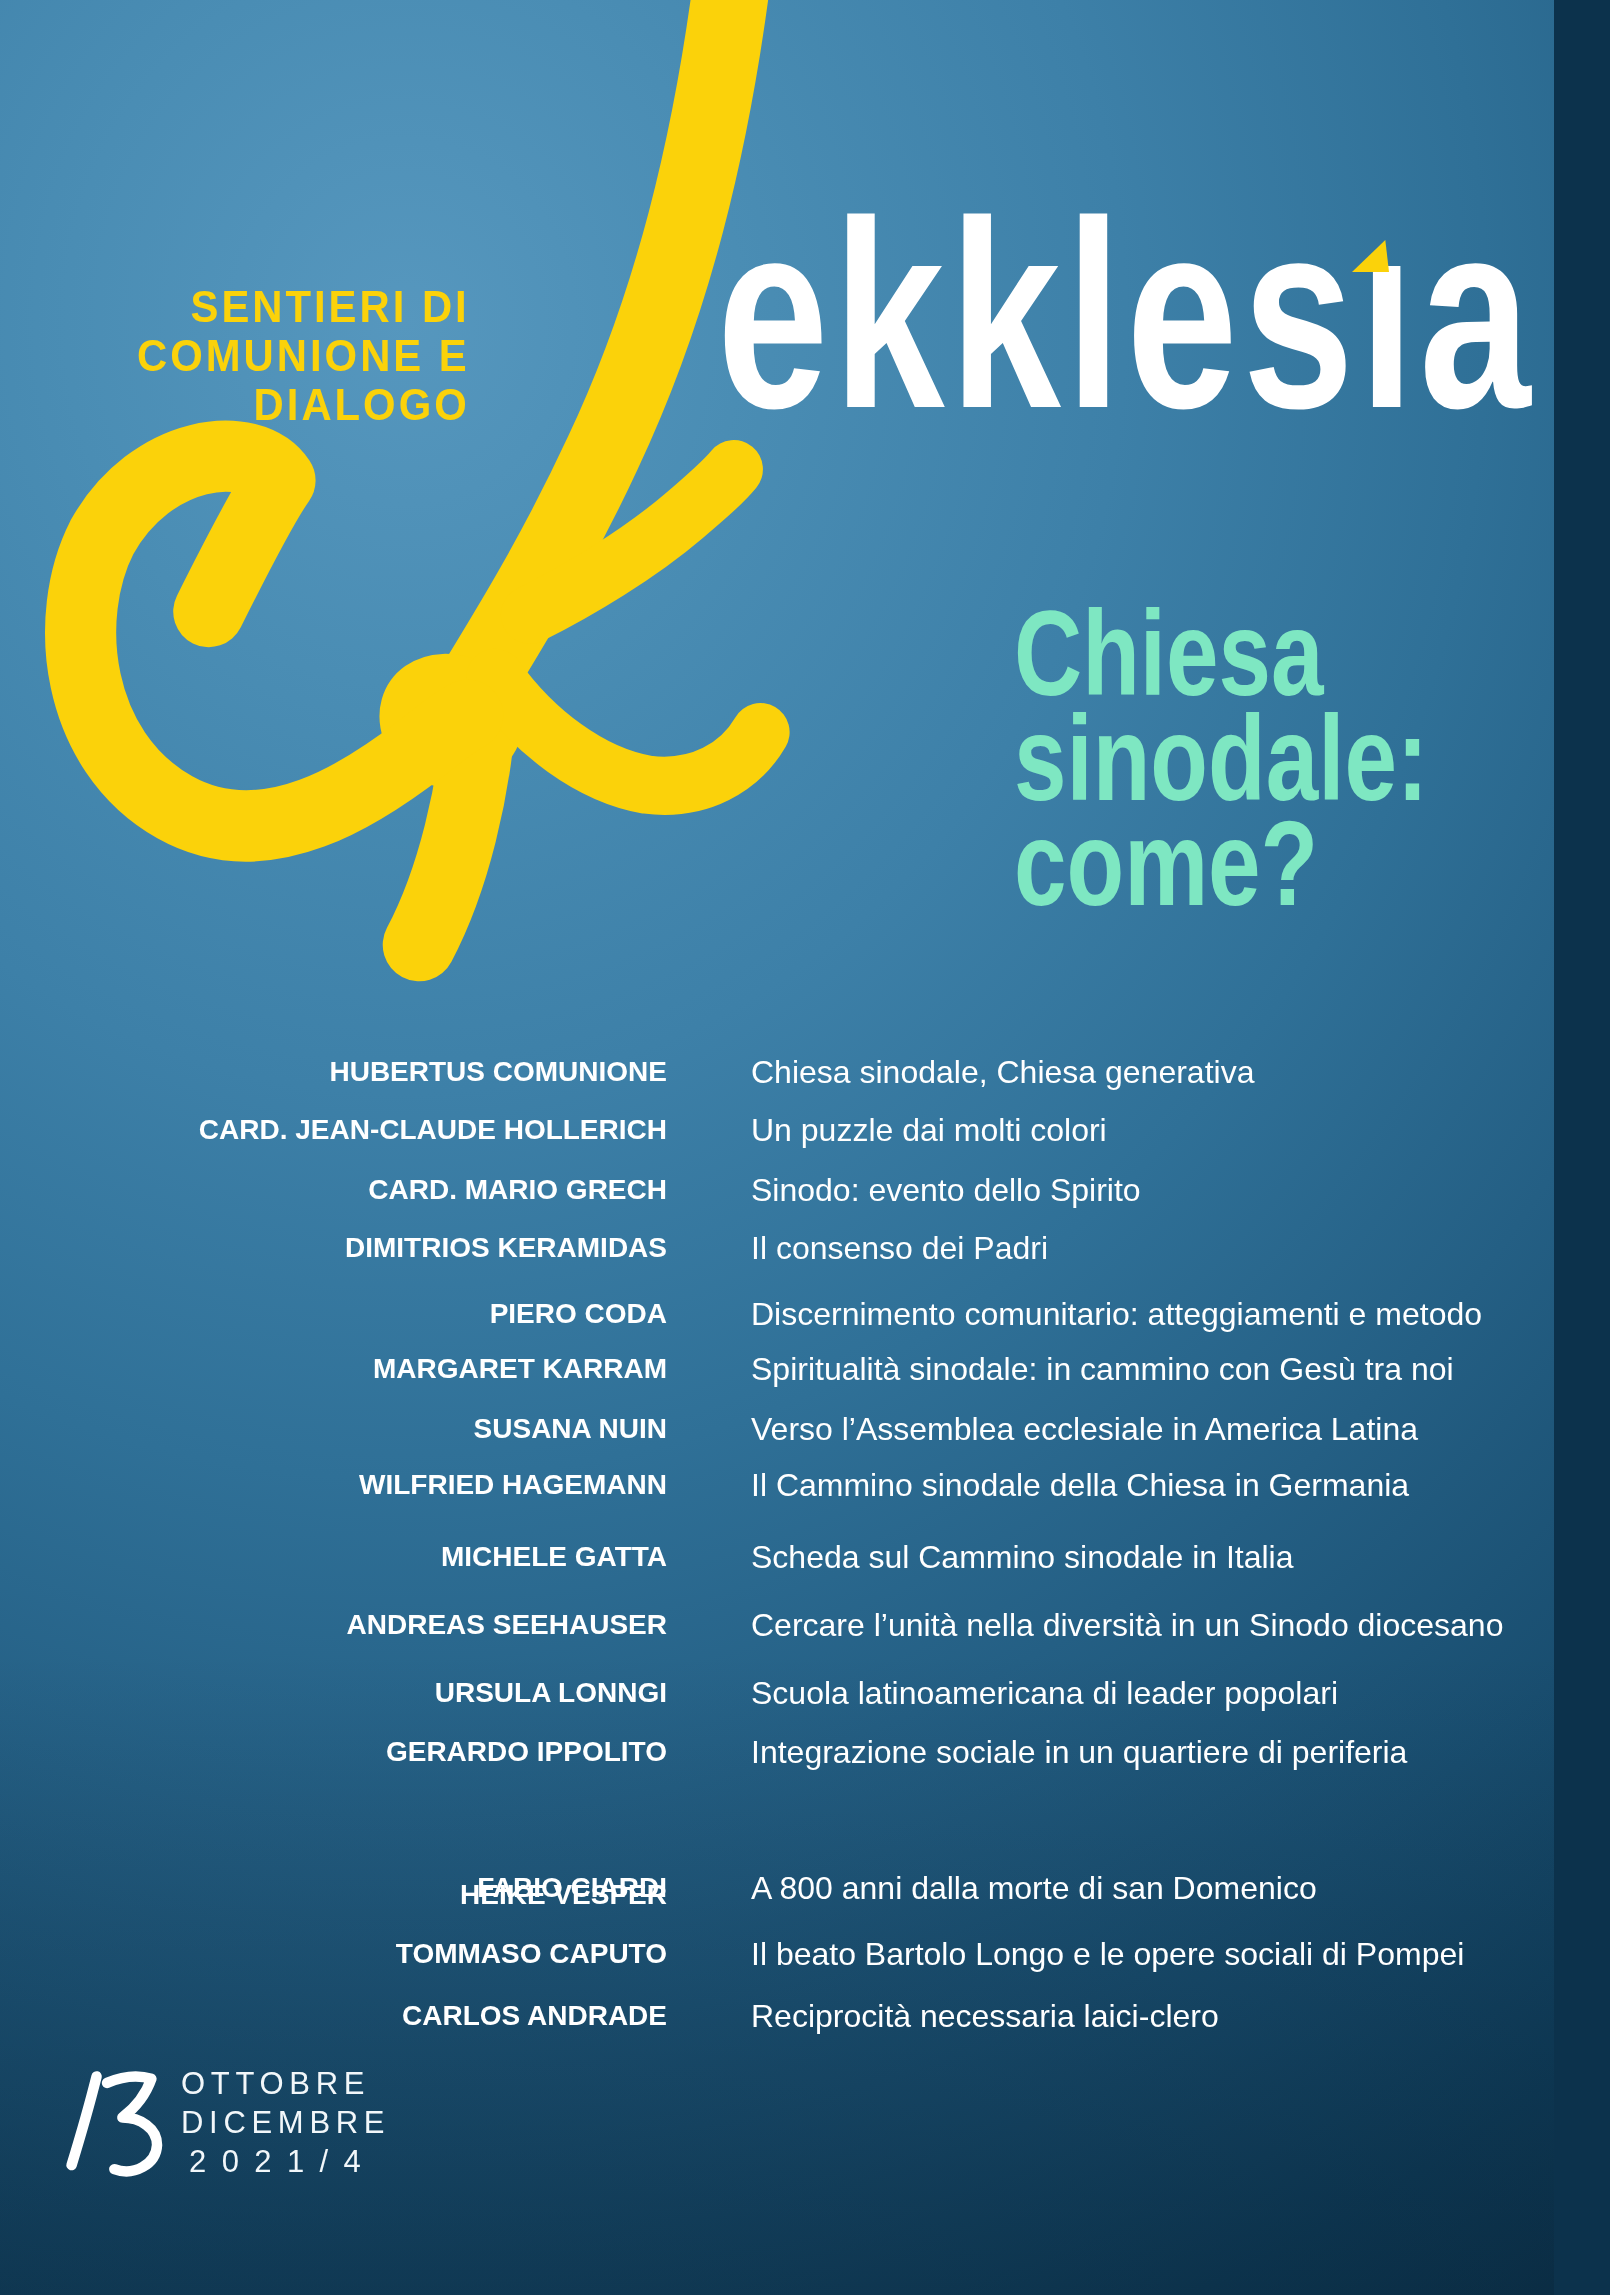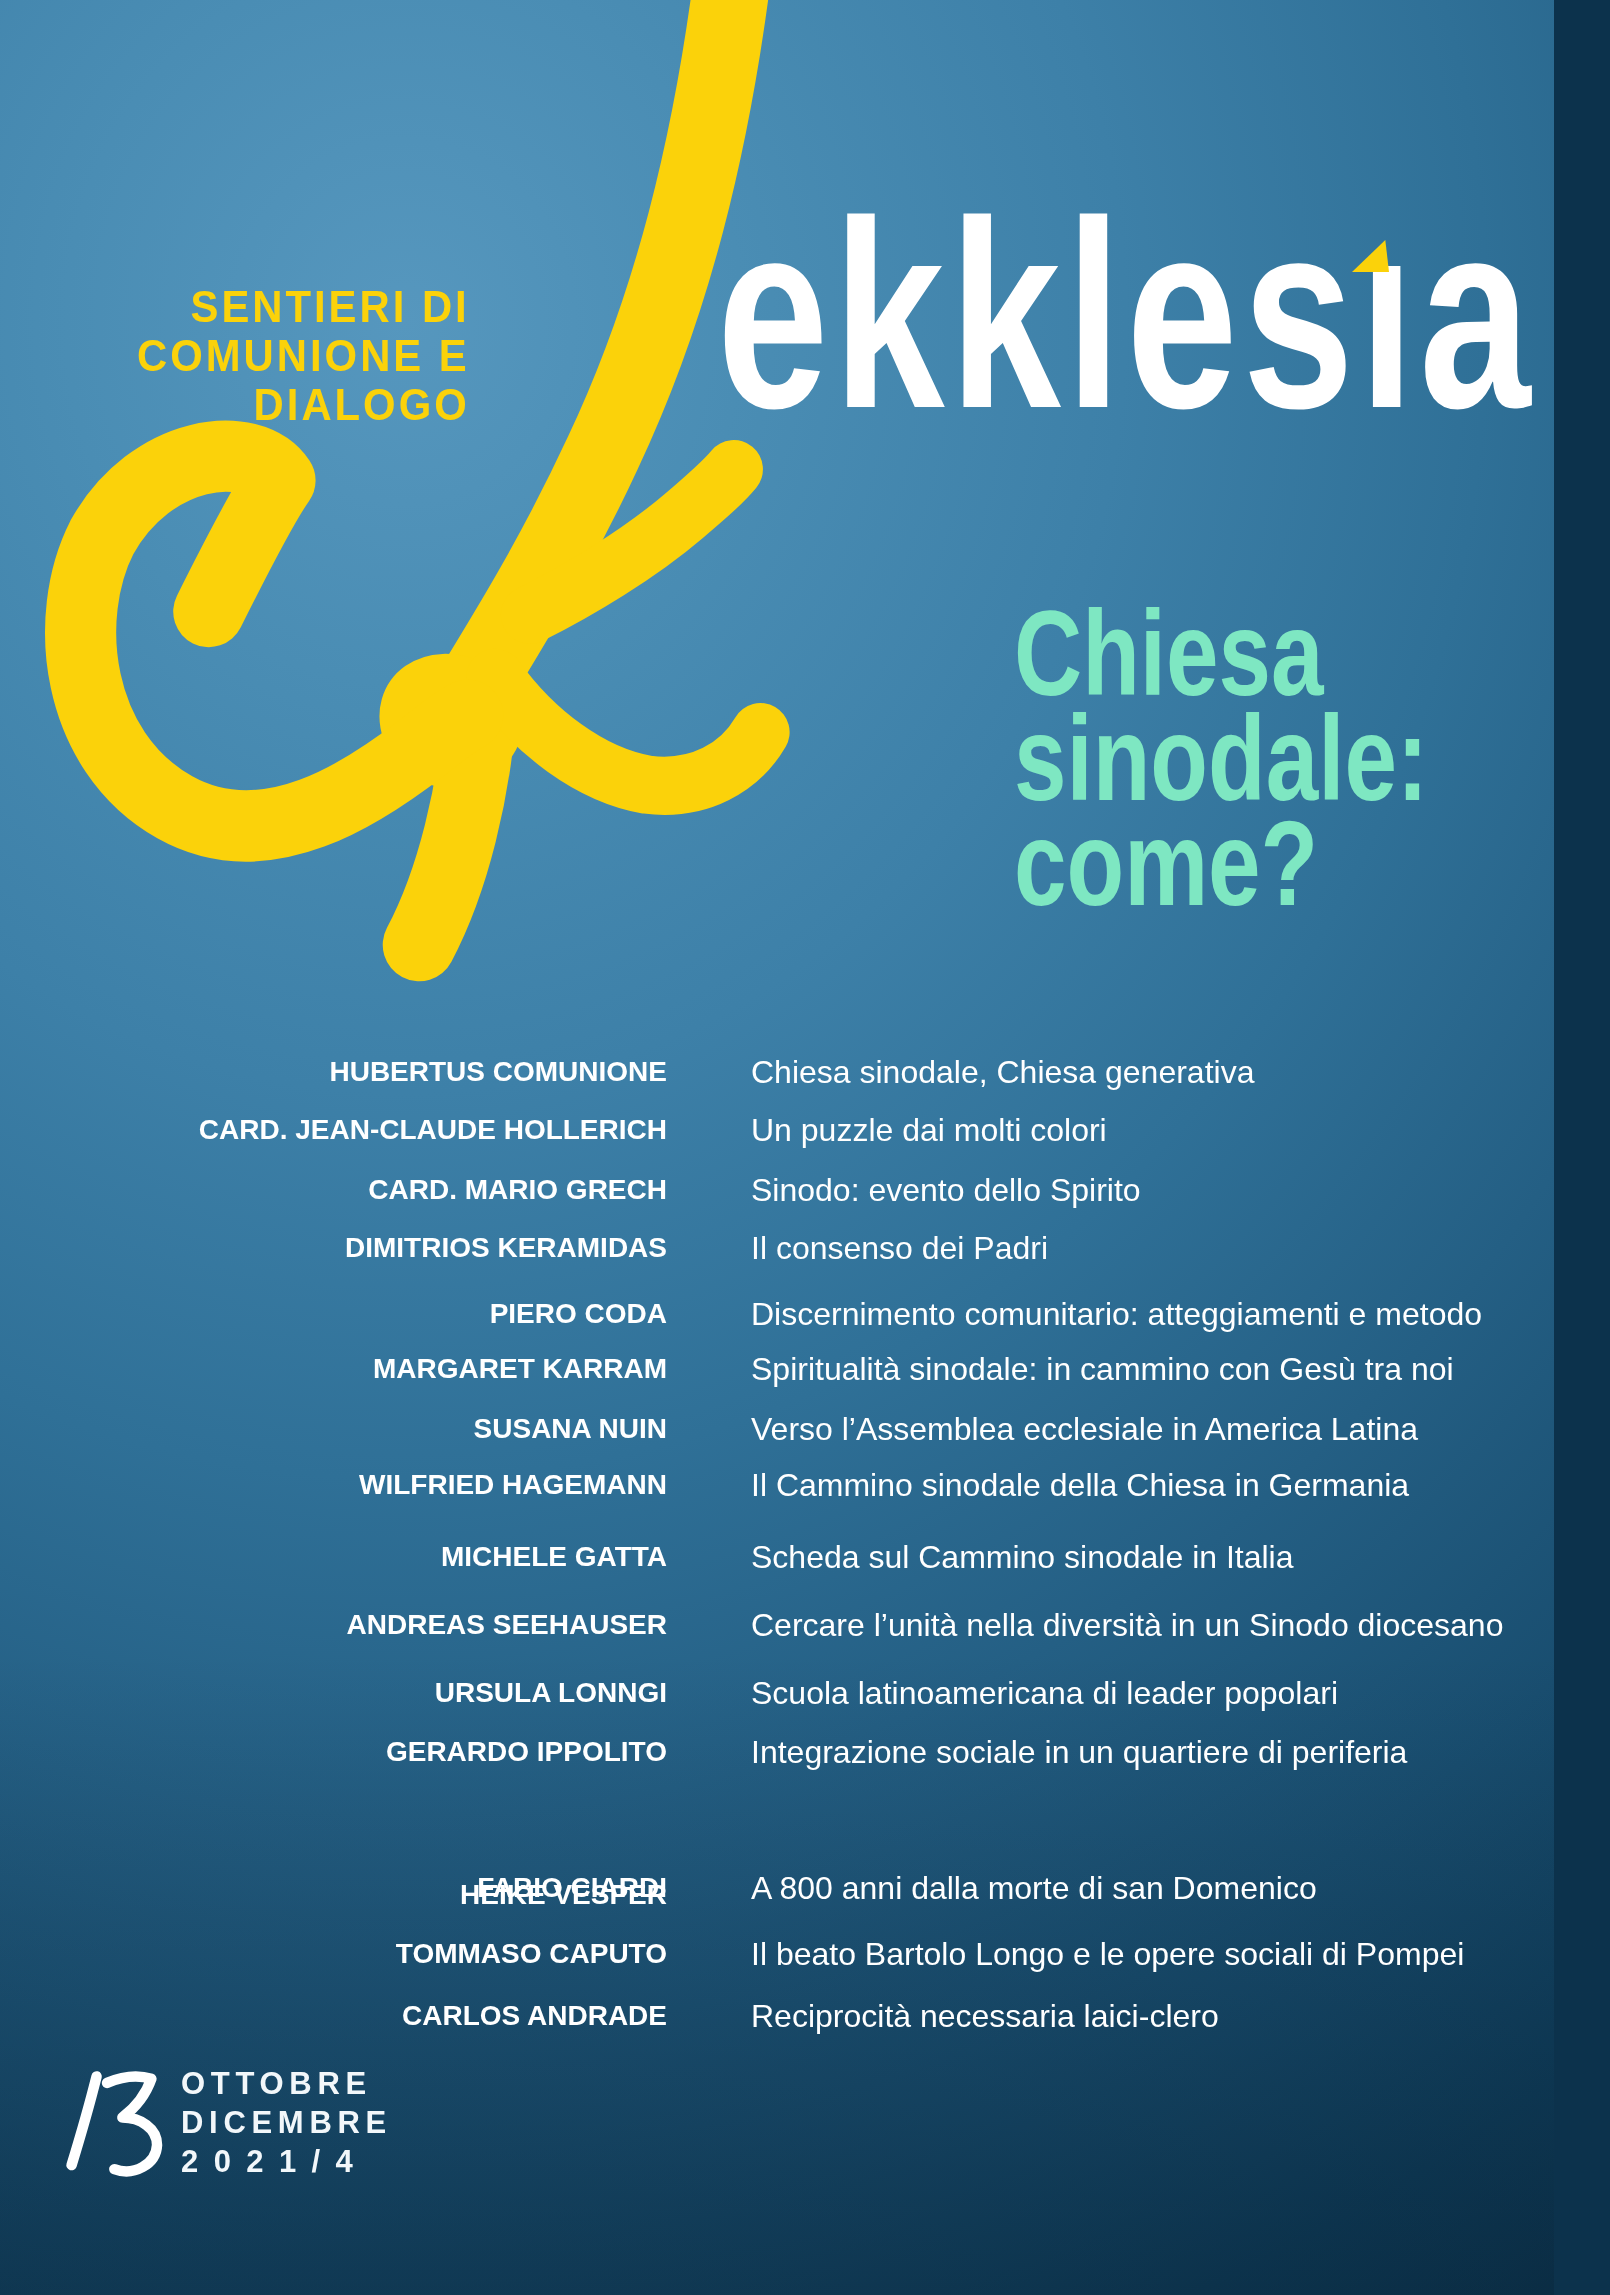--- a/index.html
+++ b/index.html
@@ -43,23 +43,23 @@
   }
   .toc-row .title{
     position:absolute;left:751px;color:#ffffff;font-weight:normal;
     font-size:32px;white-space:nowrap;line-height:50px;text-align:center;
   }
   
   .issue-number-svg{position:absolute;left:49px;top:2055px;}
   .issue-period{
     position:absolute;left:181px;top:2064px;color:#F2F7FA;
     font-size:31px;line-height:39px;letter-spacing:5.7px;white-space:nowrap;
-    font-weight:bold;
+    font-weight:normal;
   }
-  .issue-period .digits{letter-spacing:15.4px;}
+  .issue-period .digits{letter-spacing:15.4px;margin-left:8px;}
 </style>
 </head>
 <body>
 
 <div class="cover">
 
   <svg class="ek-script" viewBox="0 0 1990 2837">
     <g fill="none" stroke="#FBD20A" stroke-linecap="round" stroke-linejoin="round">
 
       <path stroke-width="95" d="M 908,-50 C 880,180 830,380 745,560 C 680,700 615,800 578,862"></path>

